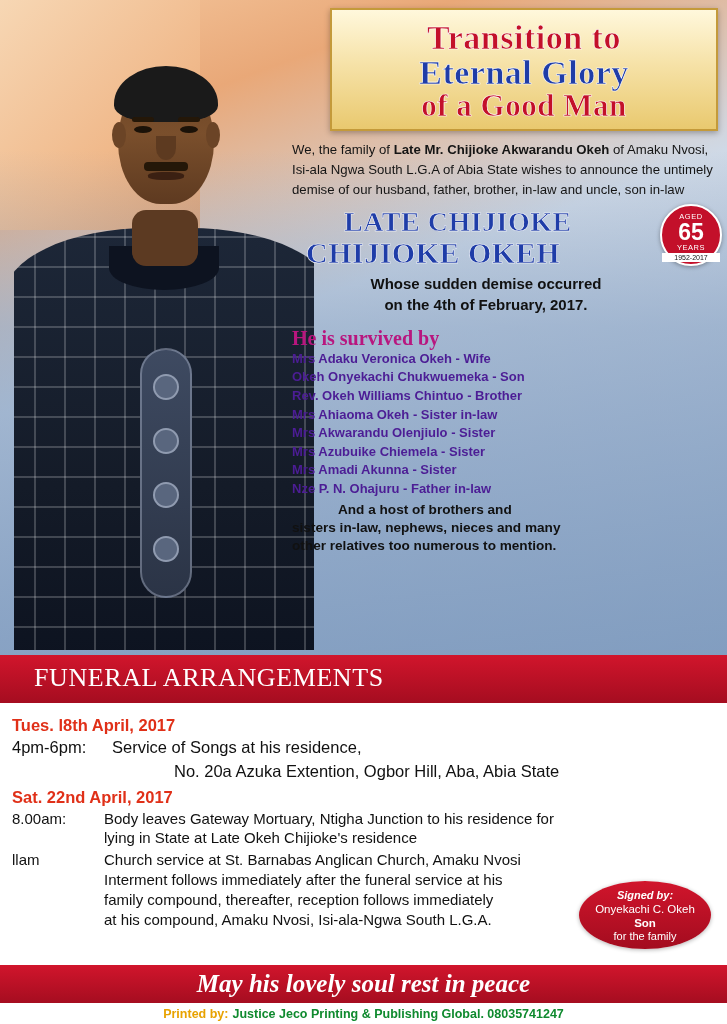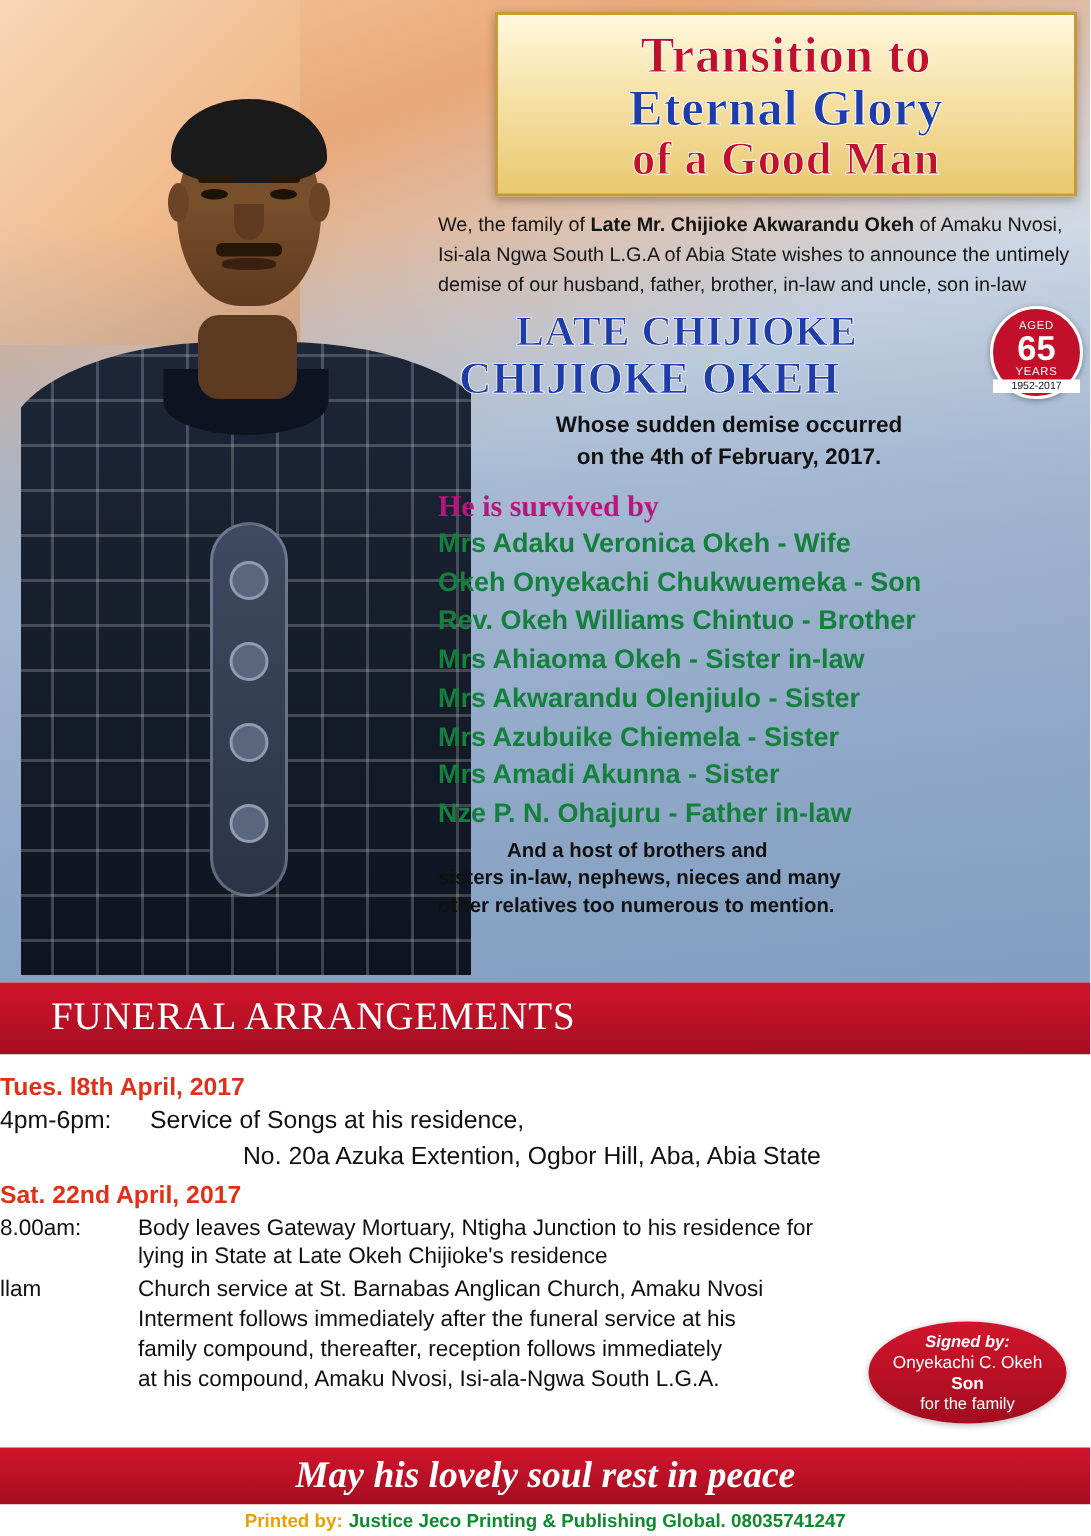--- a/index.html
+++ b/index.html
@@ -232,23 +232,23 @@
   }
 
   .survived-title {
     margin-top: 12px;
     font-family: "Liberation Serif", serif;
     font-size: 20px;
     font-weight: bold;
     color: #b8167f;
   }
   .survivor {
-    font-size: 18px;
-    font-weight: bold;
-    color: #15803d;
+    font-size: 13px;
+    font-weight: bold;
+    color: #4c1d95;
     line-height: 1.43;
   }
   .host {
     margin-top: 2px;
     font-size: 13.6px;
     font-weight: bold;
     color: #111;
     line-height: 1.36;
   }
   .host .indent { padding-left: 46px; display: block; }
@@ -268,21 +268,21 @@
     font-weight: normal;
     color: #ffffff;
     letter-spacing: .6px;
   }
 
   .fa-body {
     position: absolute;
     left: 0; top: 703px;
     width: 727px; height: 262px;
     background: #ffffff;
-    padding: 8px 16px 0 0;
+    padding: 8px 16px 0 12px;
   }
   .fa-date {
     color: #e03018;
     font-size: 16.5px;
     font-weight: bold;
     margin-top: 5px;
   }
   .fa-line {
     display: flex;
     font-size: 15px;

